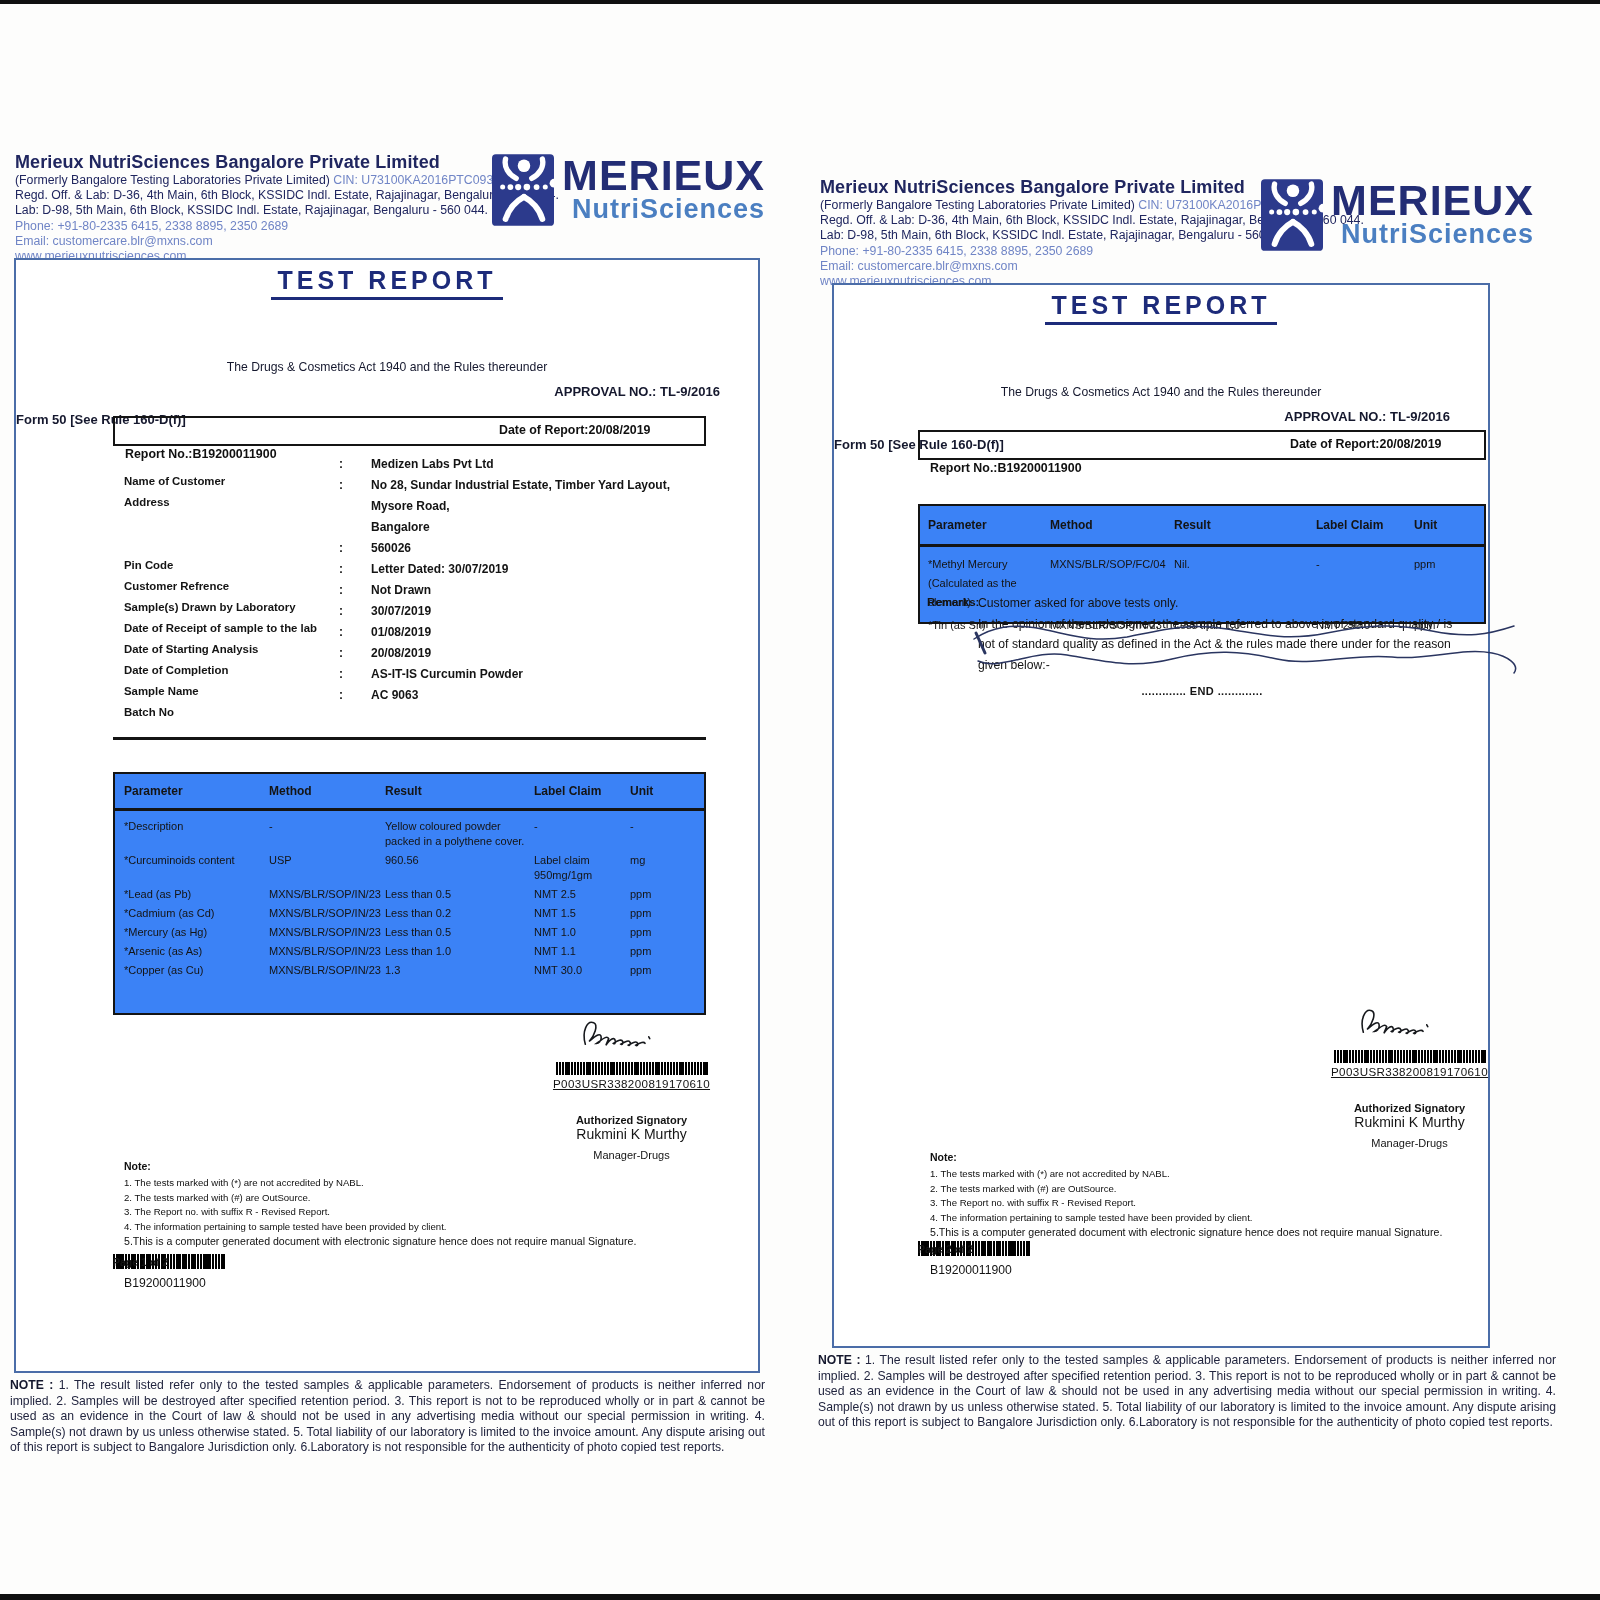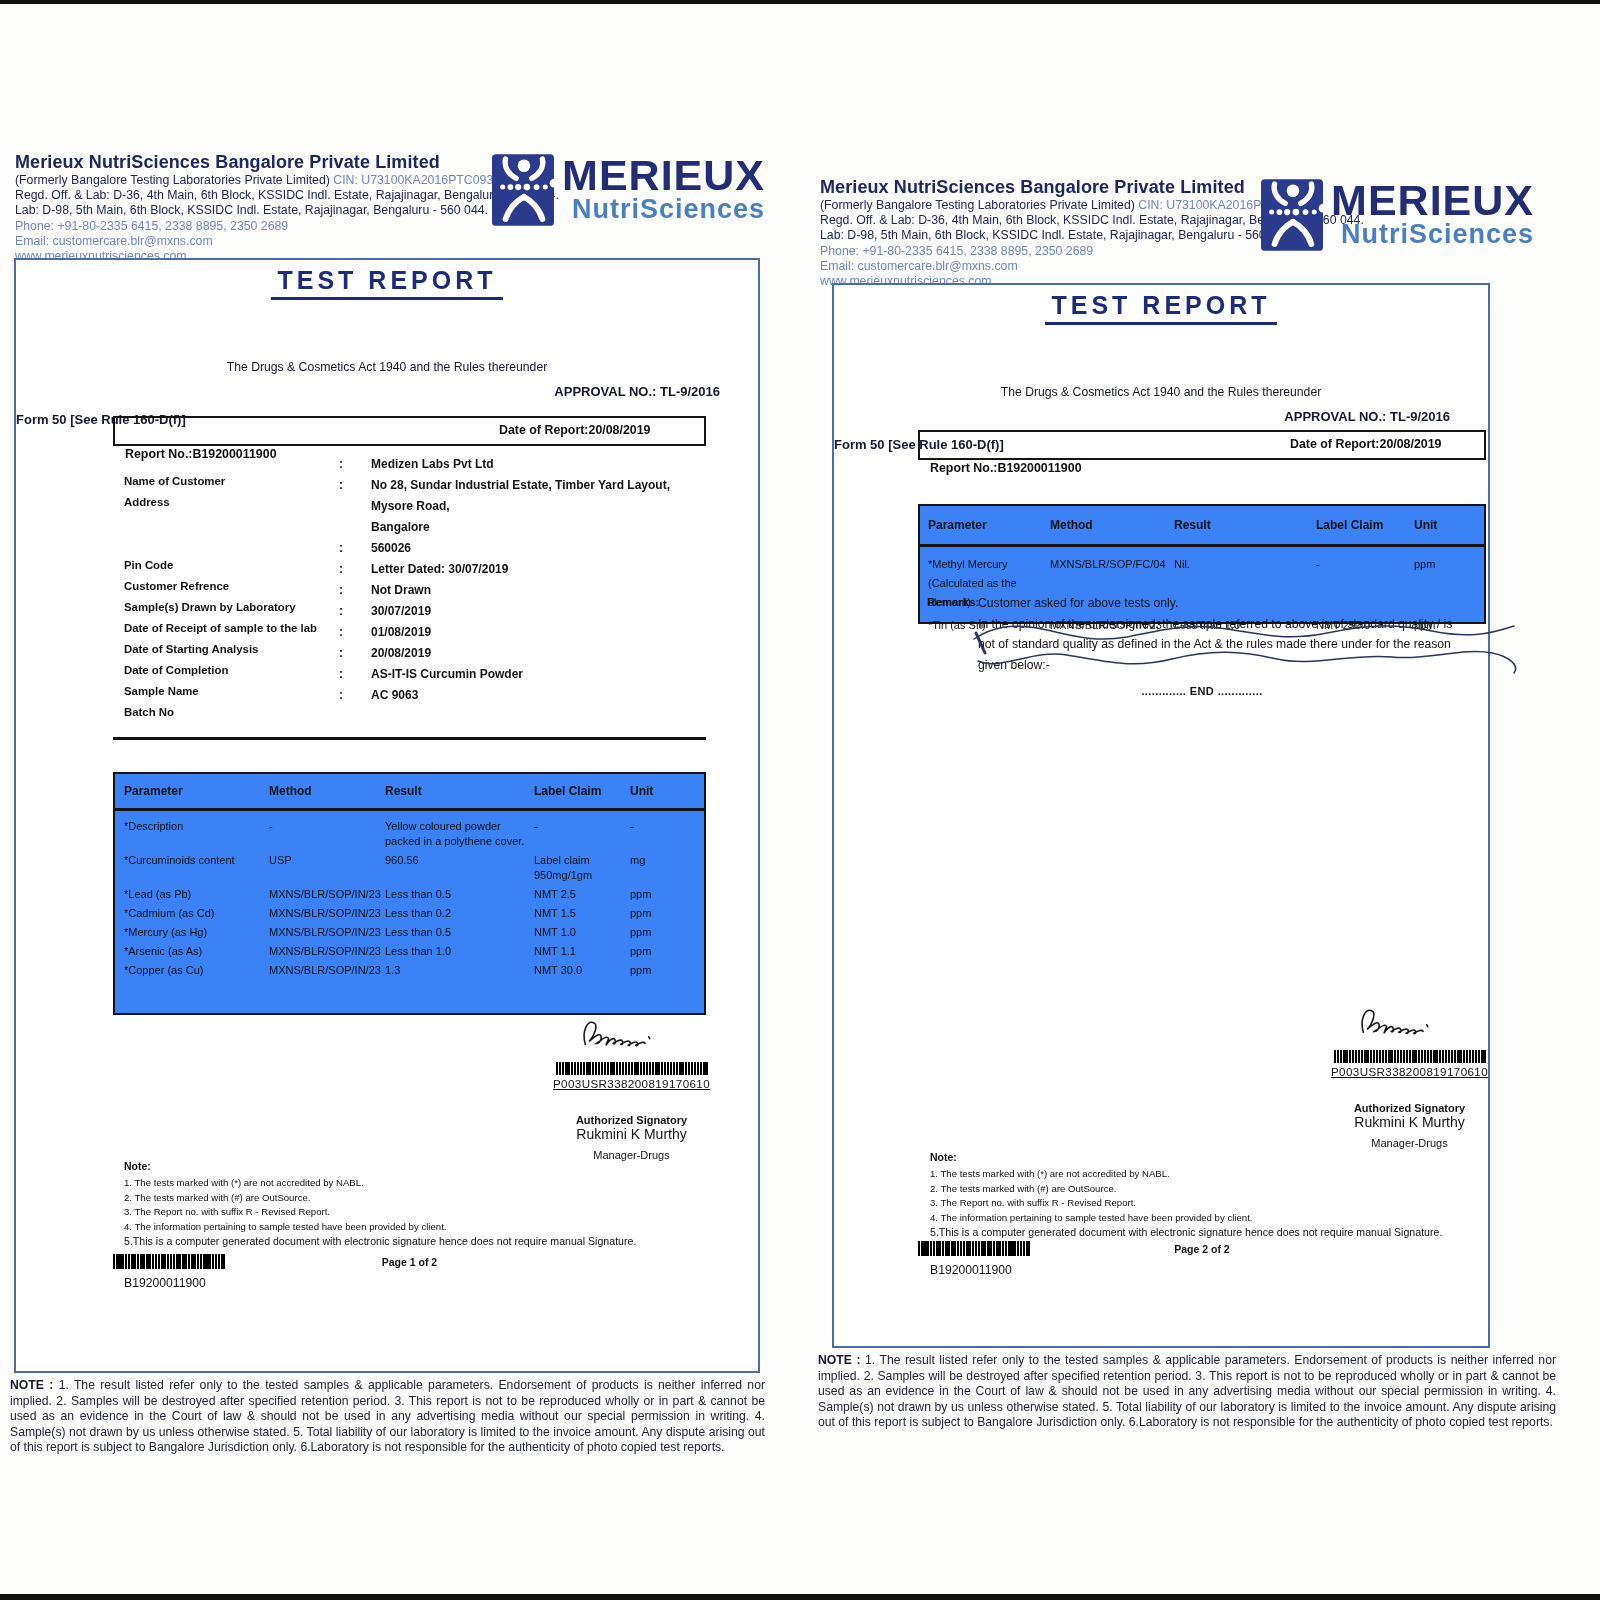--- a/index.html
+++ b/index.html
@@ -109,21 +109,21 @@
   .nb-i.big{font-size:10.6px;}
 
   
   .fbar{position:absolute;width:112px;height:15px;
     background-image:
       repeating-linear-gradient(90deg,#000 0 2px,transparent 2px 3px),
       repeating-linear-gradient(90deg,#000 0 1px,transparent 1px 5px),
       repeating-linear-gradient(90deg,transparent 0 8px,#000 8px 11px,transparent 11px 21px);}
   .p1 .fbar{top:994px;left:97px;}
   .p2 .fbar{top:956px;left:84px;}
-  .fpage{position:absolute;text-align:center;font-size:10.5px;font-weight:bold;color:#141414;}
+  .fpage{position:absolute;font-size:10.5px;font-weight:bold;color:#141414;}
   .p1 .fpage{top:996px;left:97px;width:593px;}
   .p2 .fpage{top:958px;left:84px;width:568px;}
   .fcode{position:absolute;font-size:12.2px;color:#141414;}
   .p1 .fcode{top:1016px;left:108px;}
   .p2 .fcode{top:978px;left:96px;}
 
   
   .footnote{margin:5px 0 0 0;font-size:12.2px;line-height:15.6px;text-align:justify;color:#22253f;}
   .footnote b{color:#15182e;}
 </style>

